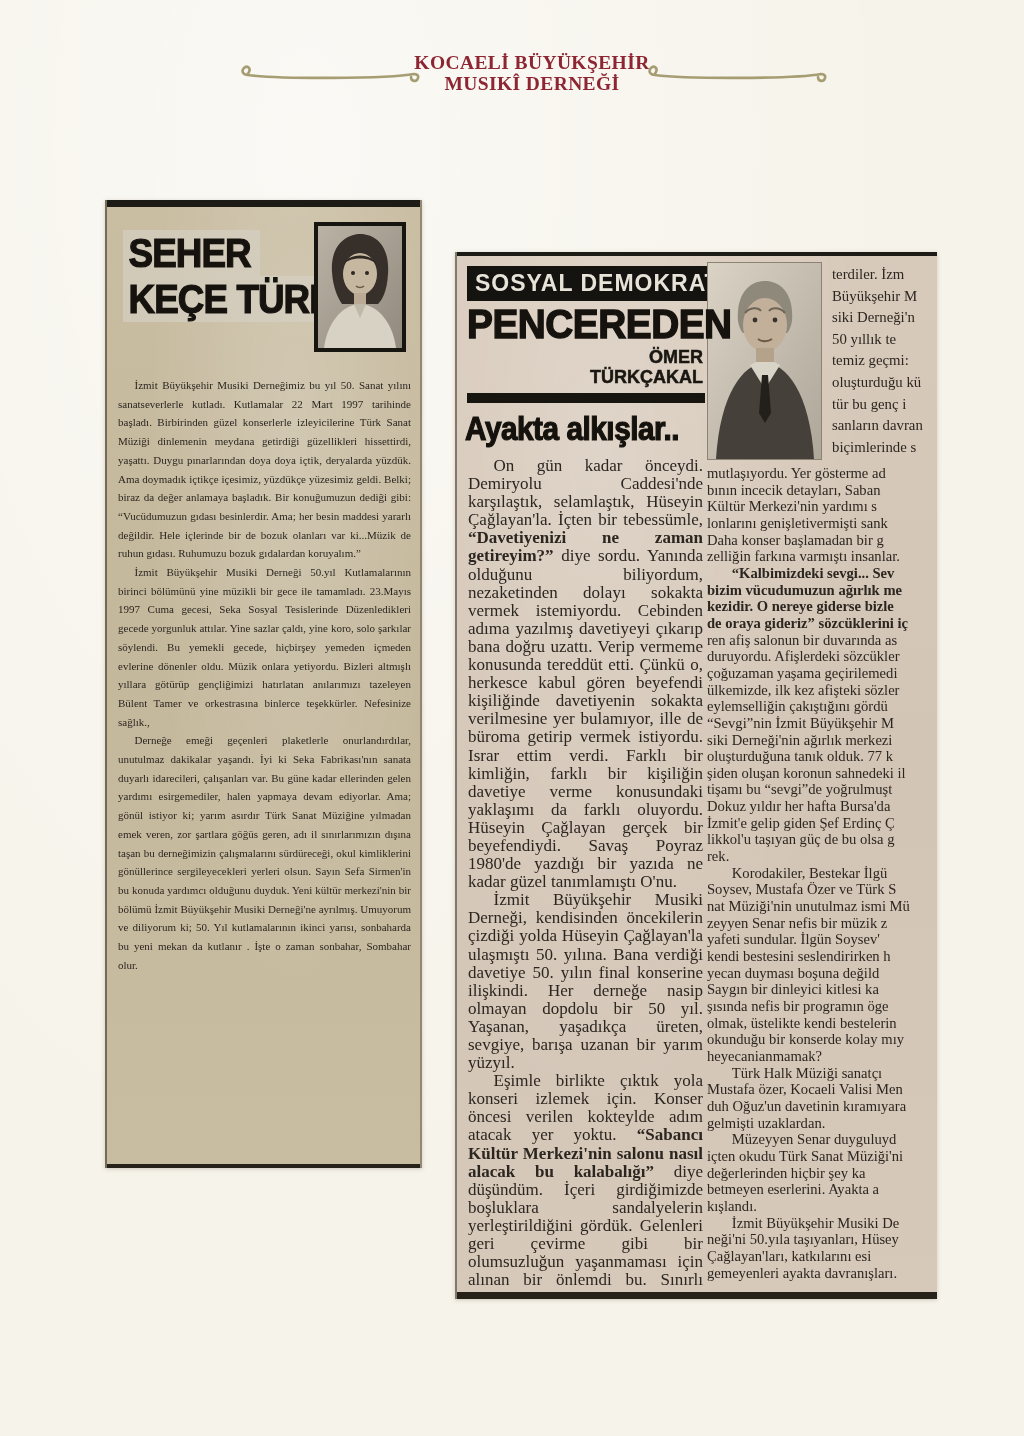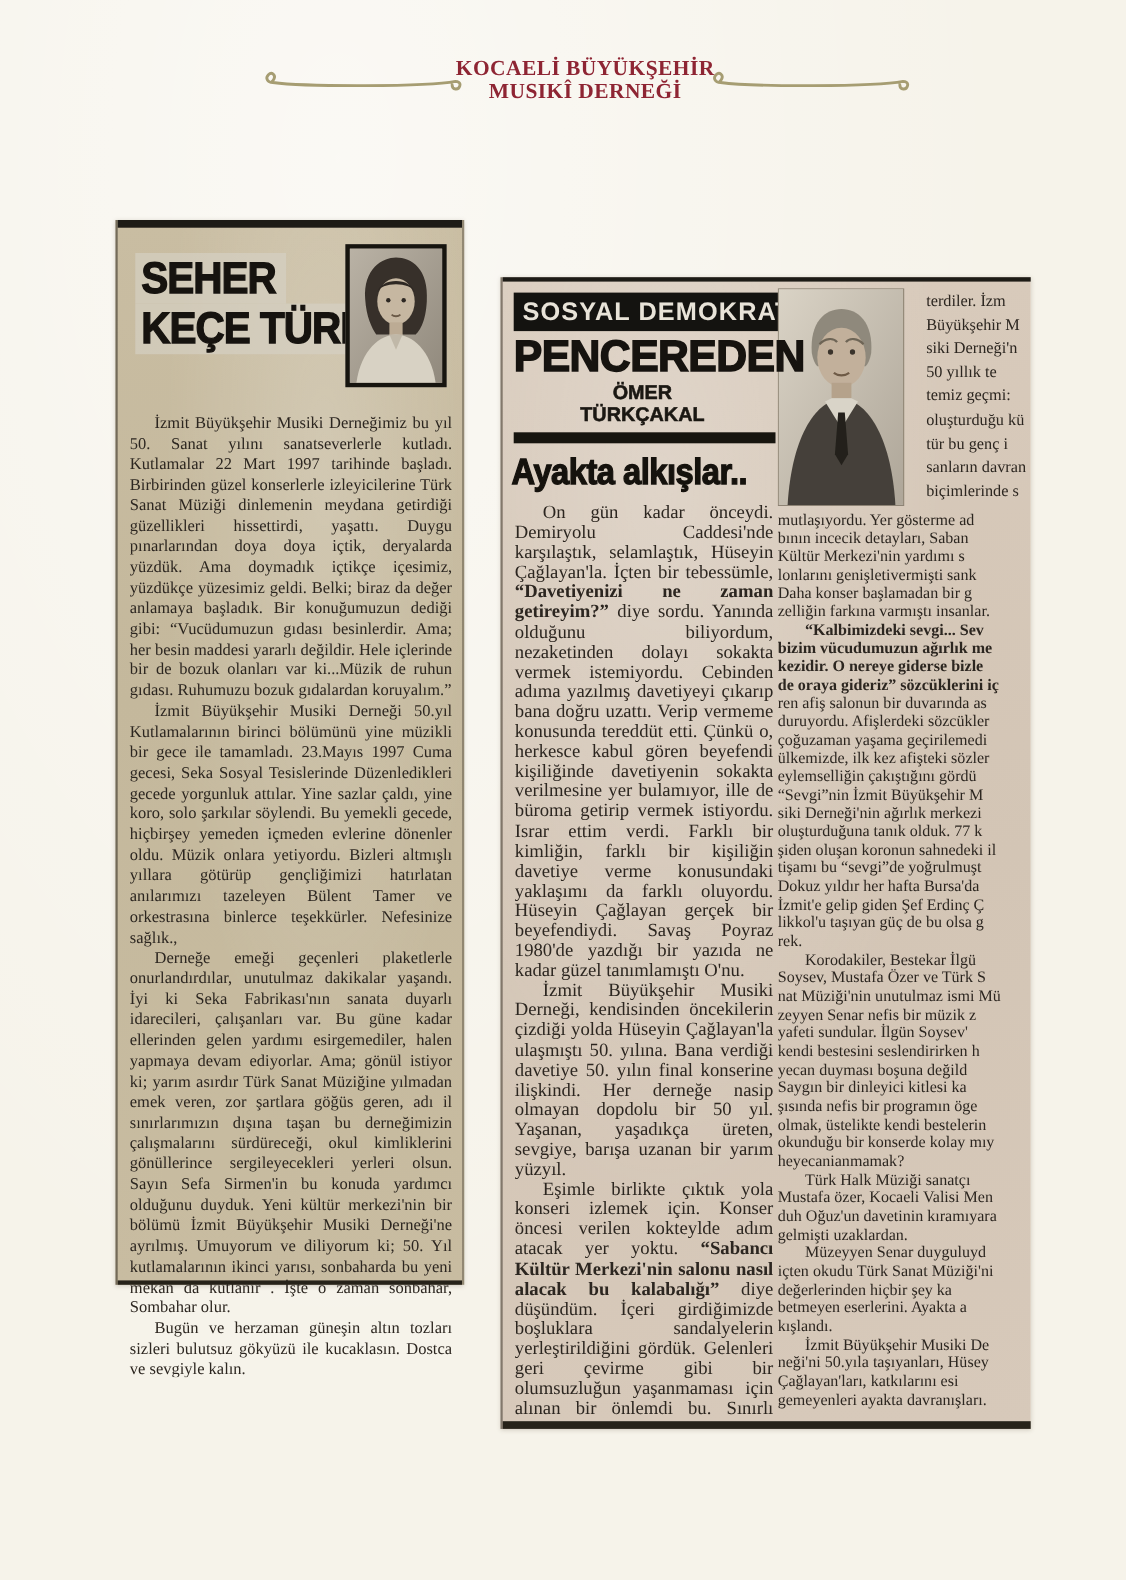--- a/index.html
+++ b/index.html
@@ -50,21 +50,21 @@
   .photo-woman{
     position:absolute;right:4px;top:6px;width:84px;height:122px;
     border:4px solid #17150f;background:#a9a195;
   }
   .headline-serif{
     margin:16px 6px 10px 10px;font-family:"Liberation Serif",serif;
     font-weight:700;font-size:29px;line-height:32px;color:#211c16;
     letter-spacing:-.5px;white-space:nowrap;
   }
   .art{padding:2px 9px 0 11px;text-align:justify;}
-  .clip-left .art{font-size:15px;line-height:18.7px;height:876px;overflow:hidden;}
+  .clip-left .art{font-size:11px;line-height:18.7px;height:876px;overflow:hidden;}
   .jp{margin:0;text-indent:1.5em;}
 
   
   .clip-right{
     left:455px;top:252px;width:480px;height:1047px;
     background:
       radial-gradient(ellipse at 30% 18%, rgba(255,255,255,.22), rgba(0,0,0,0) 55%),
       linear-gradient(180deg,#d8cabb 0%,#d3c5b5 50%,#d7c9ba 100%);
     border-left:2px solid rgba(46,40,30,.5);
   }
@@ -79,39 +79,39 @@
     font-size:23px;line-height:26px;letter-spacing:1px;
     padding:4px 10px 5px 8px;margin:4px 0 2px 2px;white-space:nowrap;
   }
   .masthead{
     font-family:"Liberation Sans",sans-serif;font-weight:700;color:#16130f;
     font-size:40px;line-height:42px;letter-spacing:-.5px;
     -webkit-text-stroke:1.4px #16130f;margin-left:2px;white-space:nowrap;
     transform:scaleX(.97);transform-origin:left;
   }
   .author{
-    text-align:center;font-family:"Liberation Sans",sans-serif;font-weight:700;
+    text-align:right;font-family:"Liberation Sans",sans-serif;font-weight:700;
     color:#1a1712;font-size:18px;line-height:20px;margin:2px 4px 6px 0;
     -webkit-text-stroke:.5px #1a1712;
   }
   .rule{height:10px;background:#17150f;margin:2px 2px 8px 2px;}
   .headline-sans{
     margin:2px 0 10px 0;font-family:"Liberation Sans",sans-serif;font-weight:700;
     font-size:33px;line-height:36px;color:#15120d;letter-spacing:-.5px;
     -webkit-text-stroke:1.2px #15120d;transform:scaleX(.9);transform-origin:left;
     white-space:nowrap;
   }
   .rc1{font-size:17px;line-height:18.1px;padding:0 4px 0 3px;height:832px;overflow:hidden;}
   .col2-top{display:flex;margin-bottom:5px;}
   .photo-man{
     width:113px;height:196px;flex:0 0 113px;
     border:1px solid #8d8374;background:#cfc8bb;
   }
   .col2-top-lines{
-    margin-left:20px;width:108px;overflow:hidden;
+    margin-left:10px;width:108px;overflow:hidden;
     font-size:14.8px;line-height:21.6px;padding-top:2px;
   }
   .col2-lines{font-size:14.6px;line-height:16.65px;overflow:hidden;width:228px;}
   .ln{white-space:nowrap;}
   .ind{text-indent:1.7em;}
   .b{font-weight:700;}
   svg{display:block;}
 </style>
 </head>
 <body>
@@ -160,21 +160,20 @@
           <path d="M36,78 L42,92 L48,78 Z" fill="#c0b8a8"></path>
         </svg>
       </div>
     </div>
 
 
     <div class="art">
         <p class="jp">İzmit Büyükşehir Musiki Derneğimiz bu yıl 50. Sanat yılını sanatseverlerle kutladı. Kutlamalar 22 Mart 1997 tarihinde başladı. Birbirinden güzel konserlerle izleyicilerine Türk Sanat Müziği dinlemenin meydana getirdiği güzellikleri hissettirdi, yaşattı. Duygu pınarlarından doya doya içtik, deryalarda yüzdük. Ama doymadık içtikçe içesimiz, yüzdükçe yüzesimiz geldi. Belki; biraz da değer anlamaya başladık. Bir konuğumuzun dediği gibi: “Vucüdumuzun gıdası besinlerdir. Ama; her besin maddesi yararlı değildir. Hele içlerinde bir de bozuk olanları var ki...Müzik de ruhun gıdası. Ruhumuzu bozuk gıdalardan koruyalım.”</p>
         <p class="jp">İzmit Büyükşehir Musiki Derneği 50.yıl Kutlamalarının birinci bölümünü yine müzikli bir gece ile tamamladı. 23.Mayıs 1997 Cuma gecesi, Seka Sosyal Tesislerinde Düzenledikleri gecede yorgunluk attılar. Yine sazlar çaldı, yine koro, solo şarkılar söylendi. Bu yemekli gecede, hiçbirşey yemeden içmeden evlerine dönenler oldu. Müzik onlara yetiyordu. Bizleri altmışlı yıllara götürüp gençliğimizi hatırlatan anılarımızı tazeleyen Bülent Tamer ve orkestrasına binlerce teşekkürler. Nefesinize sağlık.,</p>
         <p class="jp">Derneğe emeği geçenleri plaketlerle onurlandırdılar, unutulmaz dakikalar yaşandı. İyi ki Seka Fabrikası'nın sanata duyarlı idarecileri, çalışanları var. Bu güne kadar ellerinden gelen yardımı esirgemediler, halen yapmaya devam ediyorlar. Ama; gönül istiyor ki; yarım asırdır Türk Sanat Müziğine yılmadan emek veren, zor şartlara göğüs geren, adı il sınırlarımızın dışına taşan bu derneğimizin çalışmalarını sürdüreceği, okul kimliklerini gönüllerince sergileyecekleri yerleri olsun. Sayın Sefa Sirmen'in bu konuda yardımcı olduğunu duyduk. Yeni kültür merkezi'nin bir bölümü İzmit Büyükşehir Musiki Derneği'ne ayrılmış. Umuyorum ve diliyorum ki; 50. Yıl kutlamalarının ikinci yarısı, sonbaharda bu yeni mekan da kutlanır . İşte o zaman sonbahar, Sombahar olur.</p>
-        <p class="jp">Bugün ve herzaman güneşin altın tozları sizleri bulutsuz gökyüzü ile kucaklasın. Dostca ve sevgiyle kalın.</p>
       </div>
 
     <div class="botbar"></div>
   </article>
 
   <article class="clip clip-right">
     <div class="topbar"></div>
 
     <div class="rc-cols">
       <div class="rc-col1">

